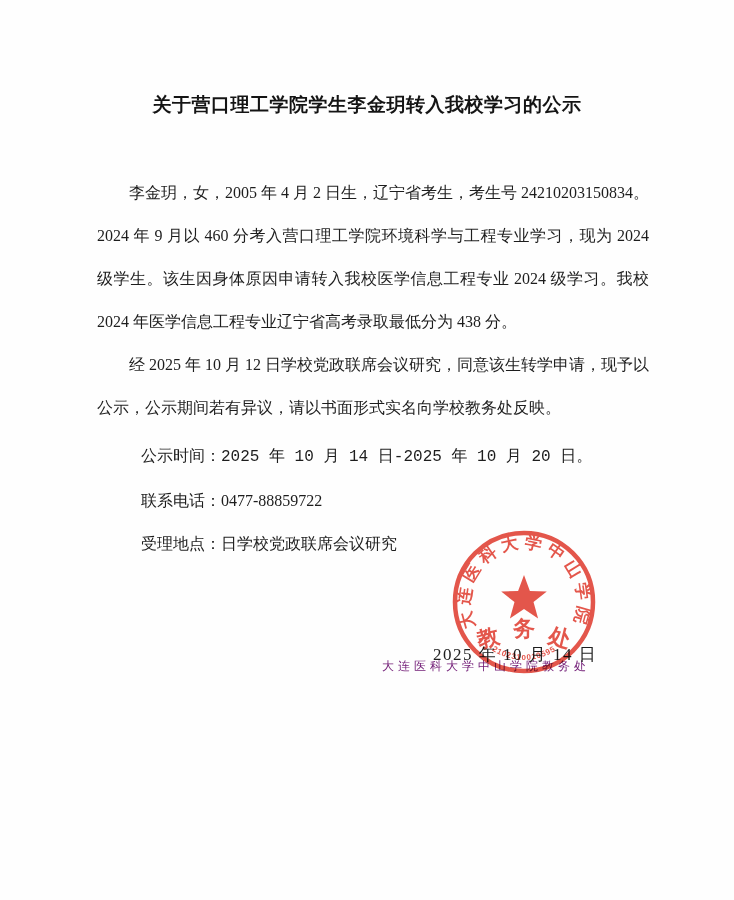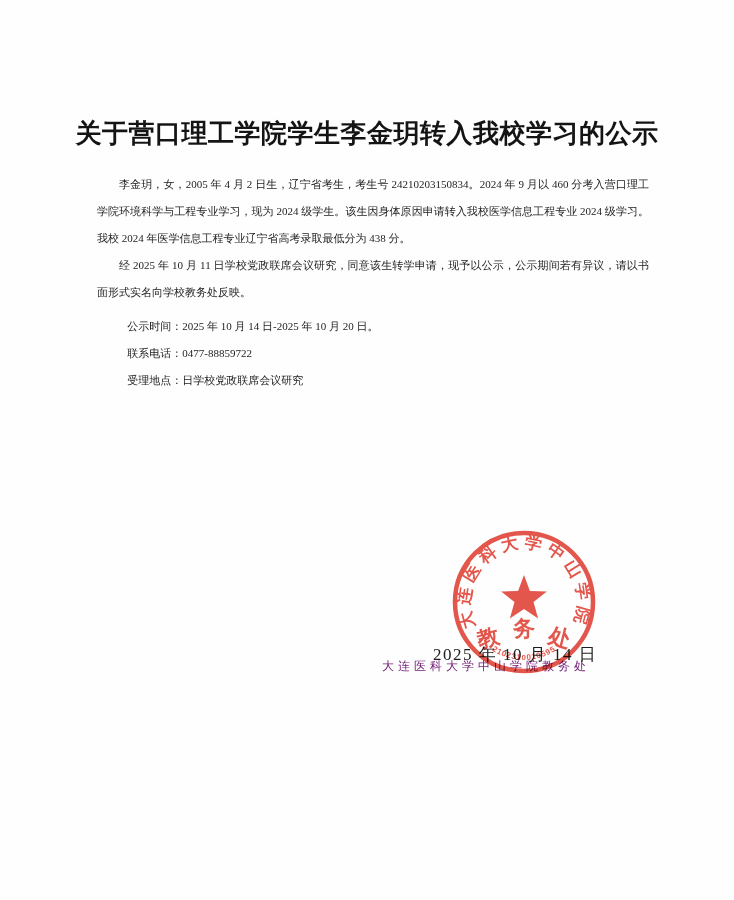--- a/index.html
+++ b/index.html
@@ -13,38 +13,37 @@
   .page {
     position: absolute; inset: 0;
     background: #fefefe;
   }
   .doc-title {
     position: absolute;
     top: 92px; left: 0; right: 0;
     text-align: center;
     font-family: "Liberation Sans", "DejaVu Sans", sans-serif;
     font-weight: bold;
-    font-size: 26px;
+    font-size: 19px;
     letter-spacing: 0.5px;
     color: #141414;
-    margin-top: 24px;
   }
   .doc-body {
     position: absolute;
     left: 97px; width: 552px; top: 171px;
-    font-size: 11px;
-    line-height: 27px;
+    font-size: 16px;
+    line-height: 43px;
     text-align: justify;
     text-justify: inter-ideograph;
     color: #1d1d1d;
   }
   .doc-body p { margin: 0; }
   .doc-body p.para { text-indent: 2em; }
   .doc-body p.item { text-indent: 2.75em; text-align: left; }
-  .doc-body p.item-first { margin-top: 7px; }
+  .doc-body p.item-first { margin-top: 7px; font-family: Liberation Mono, monospace; }
   .sig-dept {
     position: absolute;
     top: 610px; left: 382px;
     font-size: 12px;
     letter-spacing: 4px;
     color: #701a75;
     white-space: nowrap;
     margin-top: 48px;
   }
   .sig-date {
@@ -67,21 +66,21 @@
 </style>
 </head>
 <body>
 
 <div class="page">
 
   <div class="doc-title">关于营口理工学院学生李金玥转入我校学习的公示</div>
 
   <div class="doc-body">
     <p class="para">李金玥，女，2005 年 4 月 2 日生，辽宁省考生，考生号 24210203150834。2024 年 9 月以 460 分考入营口理工学院环境科学与工程专业学习，现为 2024 级学生。该生因身体原因申请转入我校医学信息工程专业 2024 级学习。我校 2024 年医学信息工程专业辽宁省高考录取最低分为 438 分。</p>
-    <p class="para">经 2025 年 10 月 11 日学校党政联席会议研究，同意该生转学申请，现予以公示，公示期间若有异议，请以书面形式实名向学校教务处反映。</p>
+    <p class="para">经 2025 年 10 月 12 日学校党政联席会议研究，同意该生转学申请，现予以公示，公示期间若有异议，请以书面形式实名向学校教务处反映。</p>
     <p class="item item-first">公示时间：2025 年 10 月 14 日-2025 年 10 月 20 日。</p>
     <p class="item">联系电话：0477-88859722</p>
     <p class="item">受理地点：日学校党政联席会议研究</p>
   </div>
 
   <div class="sig-dept">大连医科大学中山学院教务处</div>
 
   <div class="sig-date">2025 年 10 月 14 日</div>
 
   <svg class="seal" viewBox="0 0 160 160">

